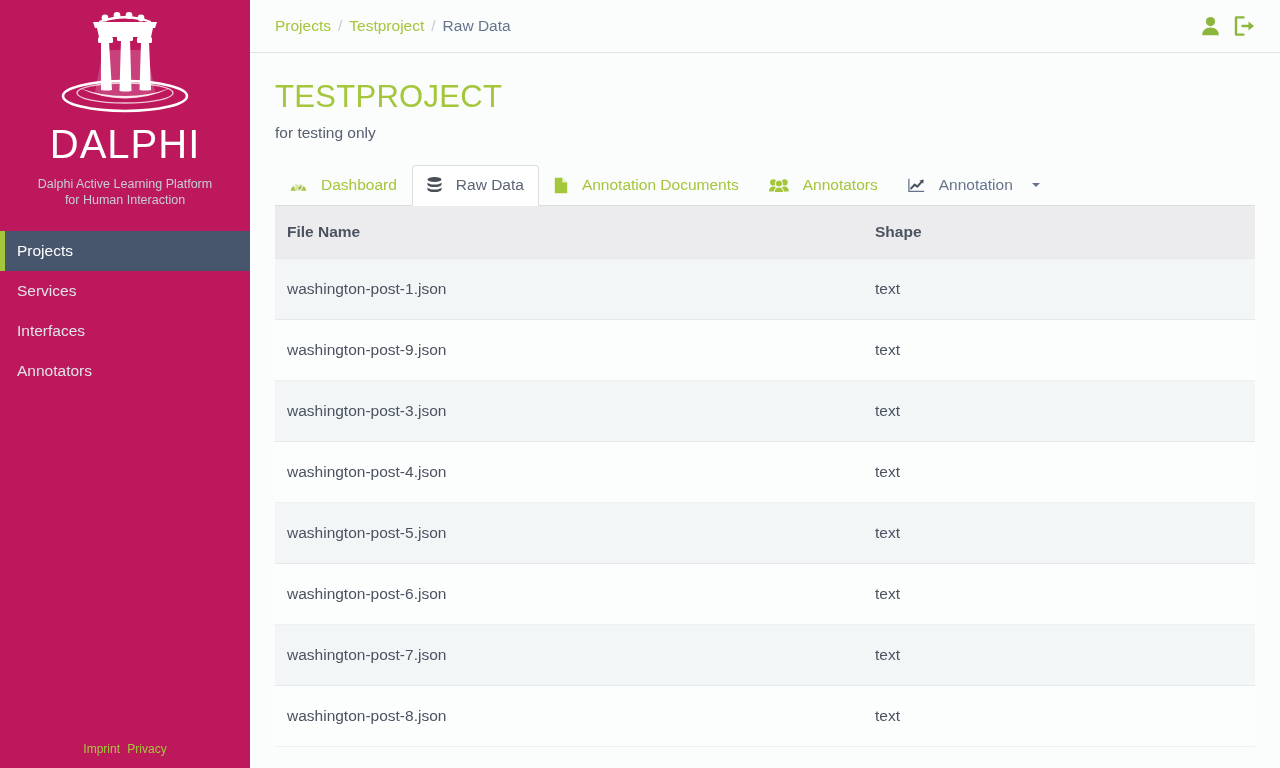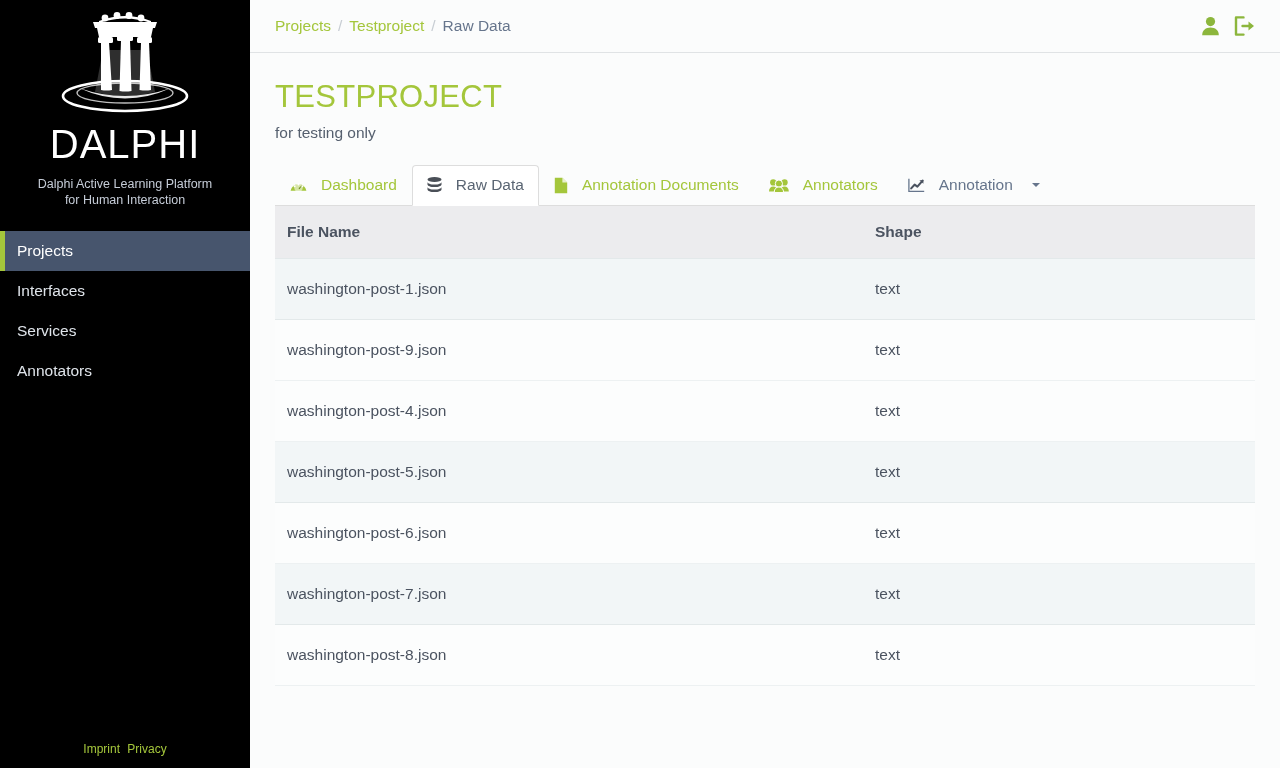--- a/index.html
+++ b/index.html
@@ -11,21 +11,21 @@
     background: #fbfcfc;
   }
 
   .app { display: flex; width: 1280px; height: 768px; }
 
   
   .sidebar {
     width: 250px;
     min-width: 250px;
     height: 768px;
-    background: #000000;
+    background: #be185d;
     position: relative;
     display: flex;
     flex-direction: column;
     align-items: center;
   }
   .brand { width: 100%; text-align: center; padding-top: 6px; }
   .logo-wrap { width: 250px; height: 112px; display: flex; align-items: center; justify-content: center; }
   .brand-name {
     color: #ffffff;
     font-size: 40px;
@@ -219,22 +219,22 @@
       </div>
       <div class="brand-name">DALPHI</div>
       <div class="brand-tagline">
         <span>Dalphi Active Learning Platform</span><br>
         <span>for Human Interaction</span>
       </div>
     </div>
 
     <nav class="nav">
       <a class="nav-item active">Projects</a>
+      <a class="nav-item">Services</a>
       <a class="nav-item">Interfaces</a>
-      <a class="nav-item">Services</a>
       <a class="nav-item">Annotators</a>
     </nav>
 
     <div class="side-footer">
       <div>
         <a>Imprint</a>
         <a>Privacy</a>
       </div>
     </div>
   </aside>
@@ -347,20 +347,24 @@
         </thead>
         <tbody>
           <tr class="striped">
             <td>washington-post-1.json</td>
             <td>text</td>
           </tr>
           <tr class="plain">
             <td>washington-post-9.json</td>
             <td>text</td>
           </tr>
+          <tr class="striped">
+            <td>washington-post-3.json</td>
+            <td>text</td>
+          </tr>
           <tr class="plain">
             <td>washington-post-4.json</td>
             <td>text</td>
           </tr>
           <tr class="striped">
             <td>washington-post-5.json</td>
             <td>text</td>
           </tr>
           <tr class="plain">
             <td>washington-post-6.json</td>

